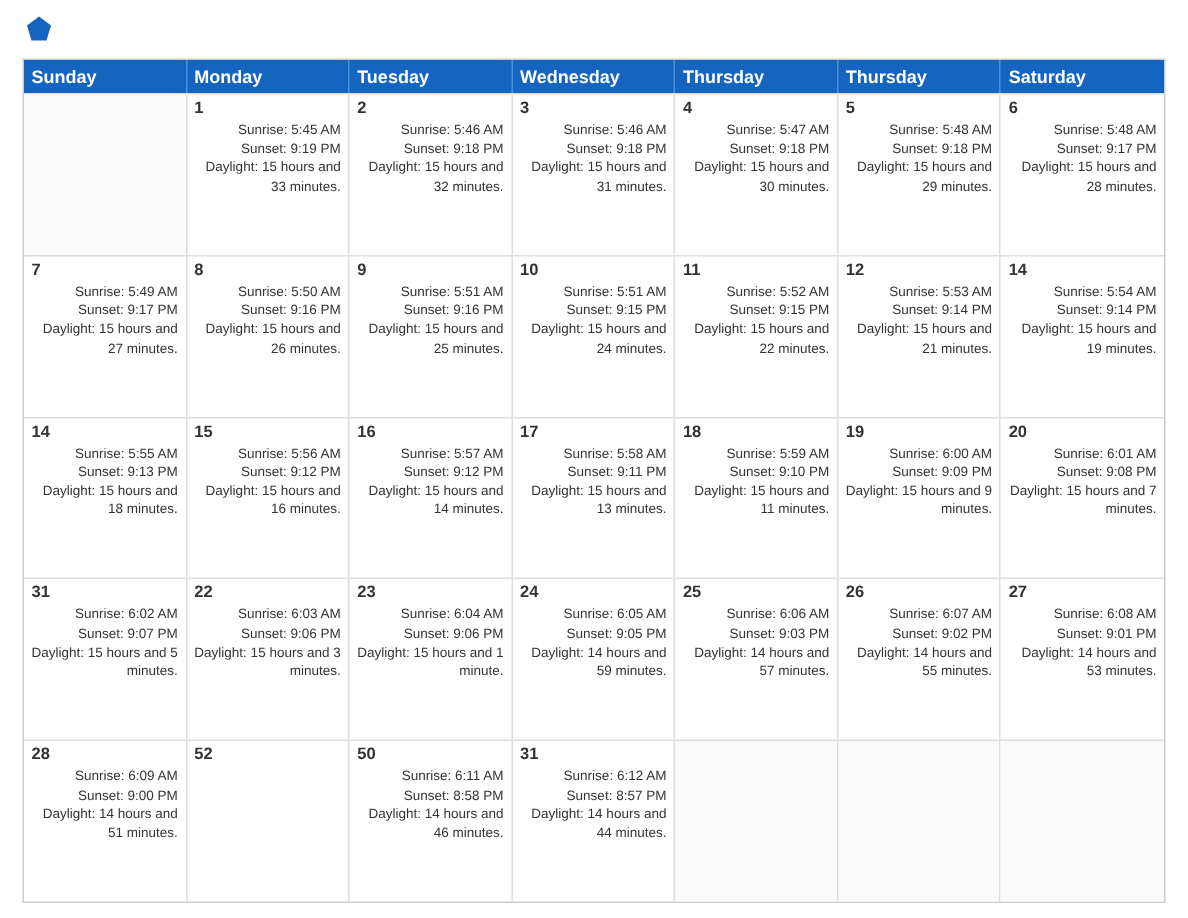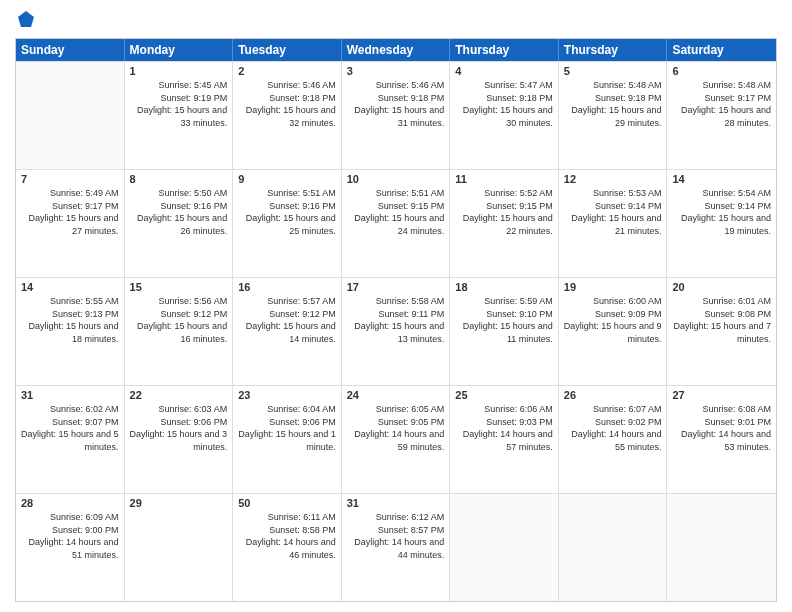--- a/index.html
+++ b/index.html
@@ -257,21 +257,21 @@
             <span class="day-num">27</span>
             <div class="cell-text">Sunrise: 6:08 AM<br>Sunset: 9:01 PM<br>Daylight: 14 hours and 53 minutes.</div>
           </div>
         </div>
         <div class="cal-row">
           <div class="cal-cell">
             <span class="day-num">28</span>
             <div class="cell-text">Sunrise: 6:09 AM<br>Sunset: 9:00 PM<br>Daylight: 14 hours and 51 minutes.</div>
           </div>
           <div class="cal-cell">
-            <span class="day-num">29</span>
+            <span class="day-num">52</span>
           </div>
           <div class="cal-cell">
             <span class="day-num">50</span>
             <div class="cell-text">Sunrise: 6:11 AM<br>Sunset: 8:58 PM<br>Daylight: 14 hours and 46 minutes.</div>
           </div>
           <div class="cal-cell">
             <span class="day-num">31</span>
             <div class="cell-text">Sunrise: 6:12 AM<br>Sunset: 8:57 PM<br>Daylight: 14 hours and 44 minutes.</div>
           </div>
           <div class="cal-cell empty"></div>

